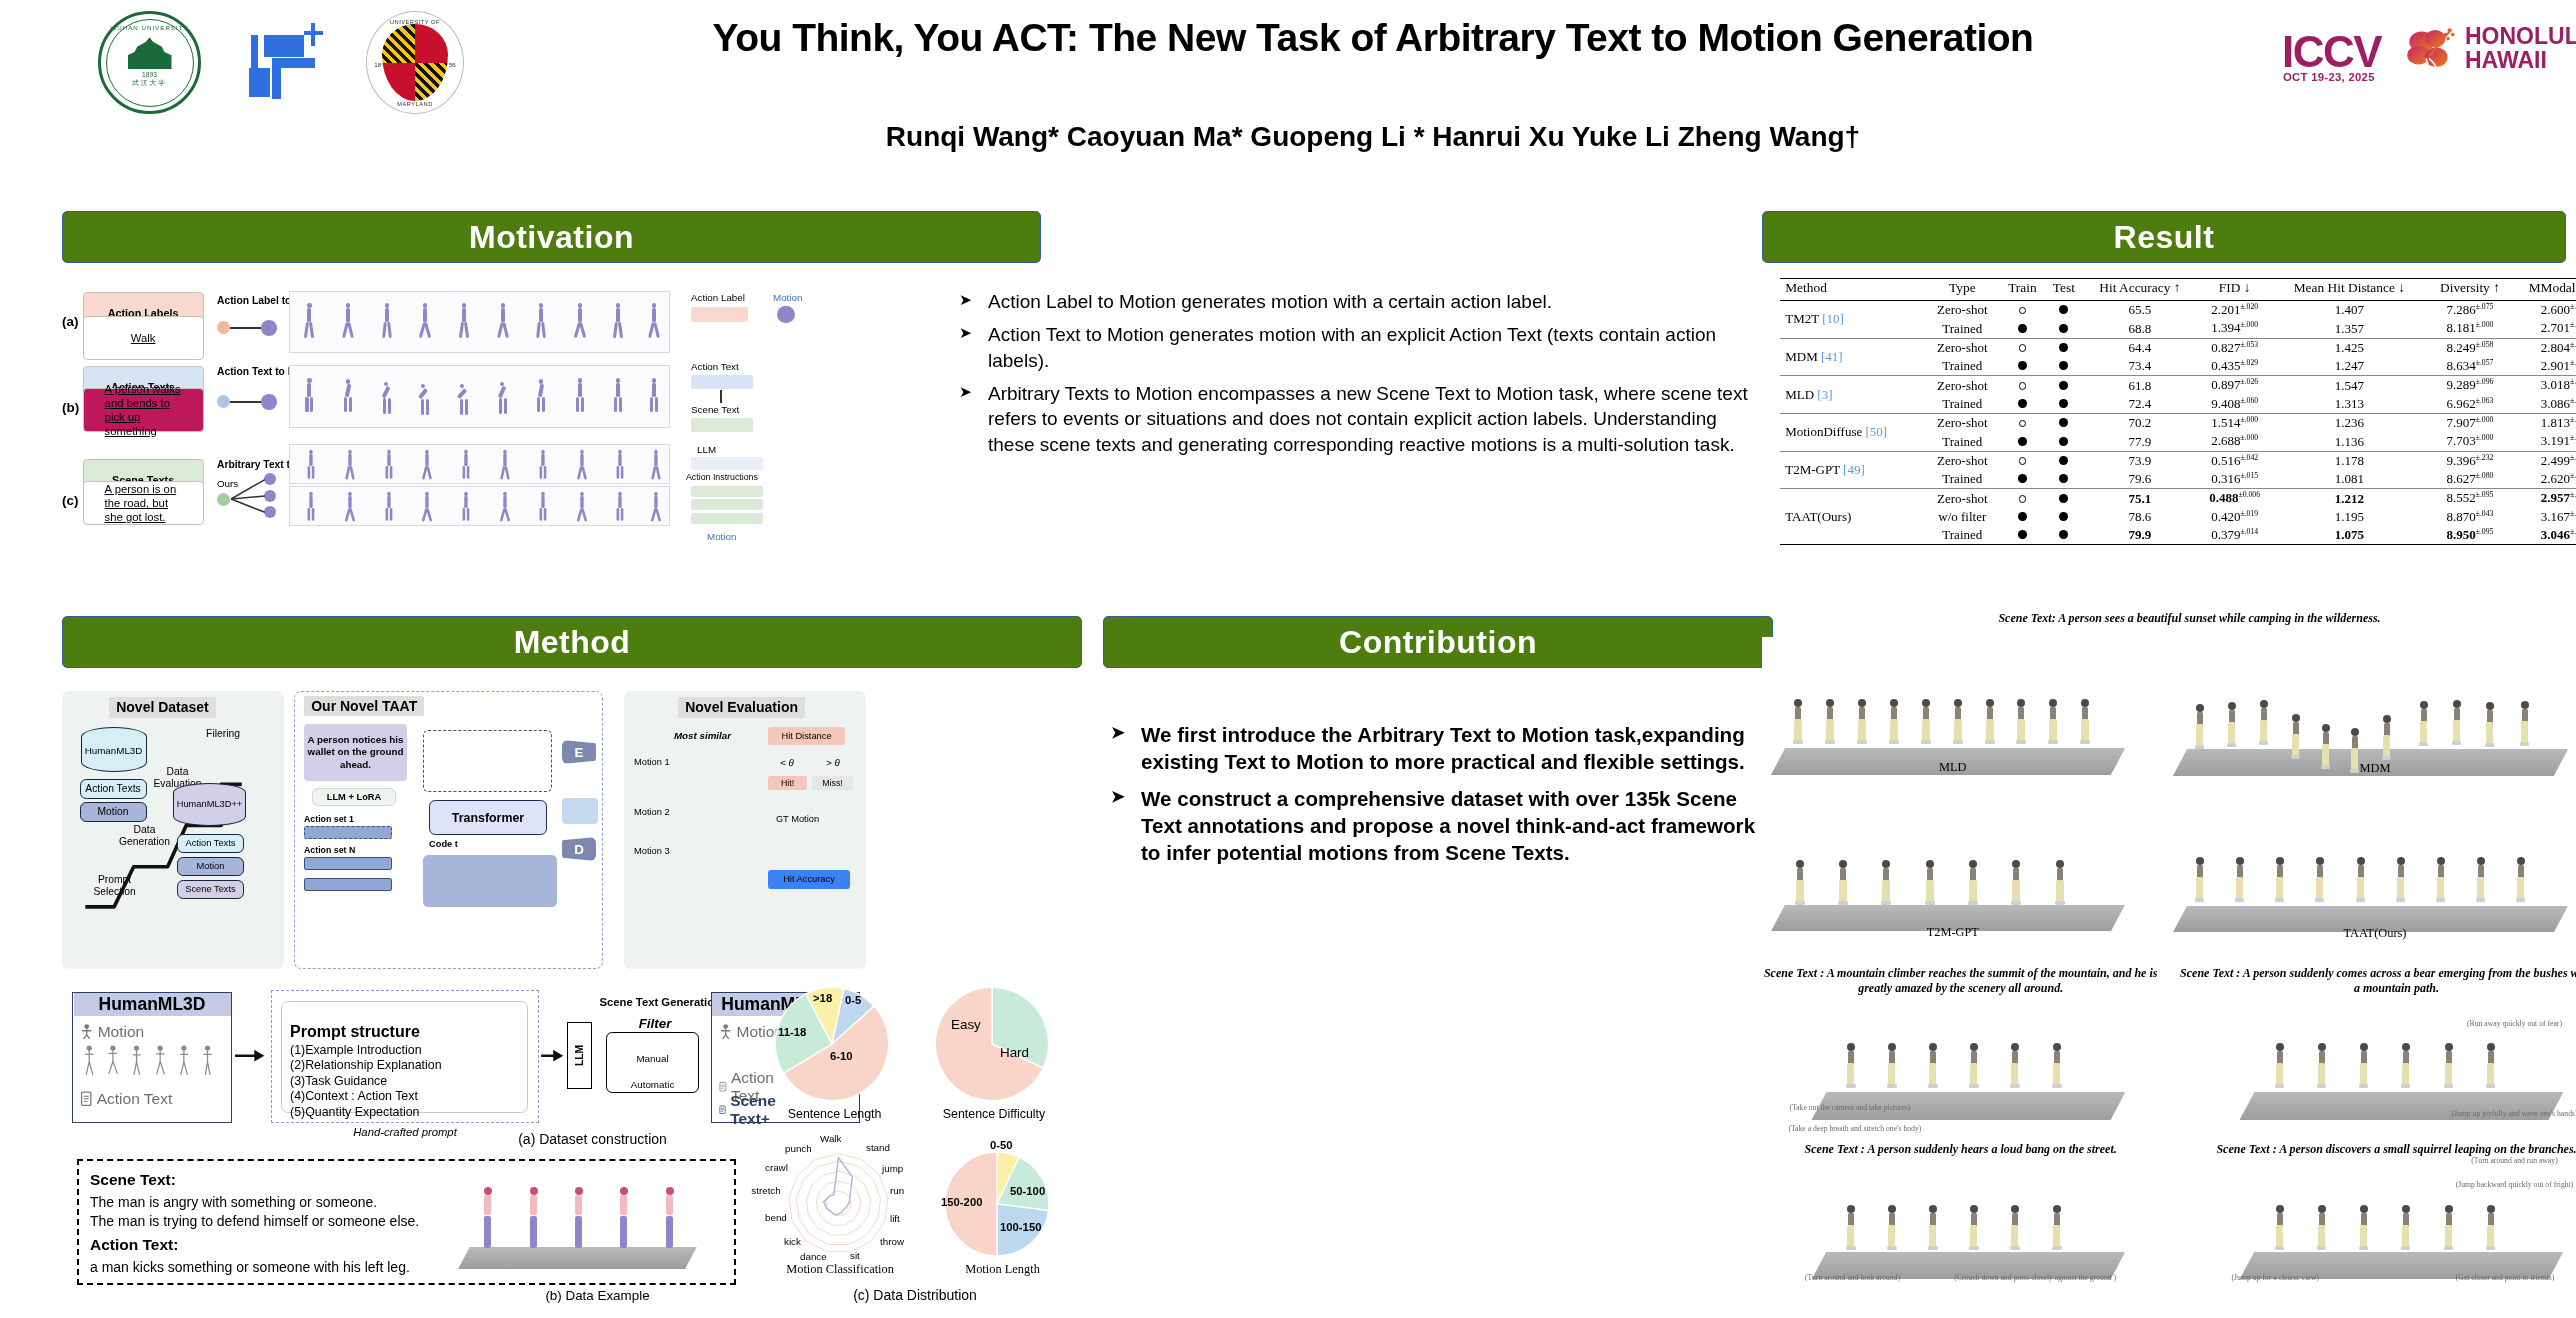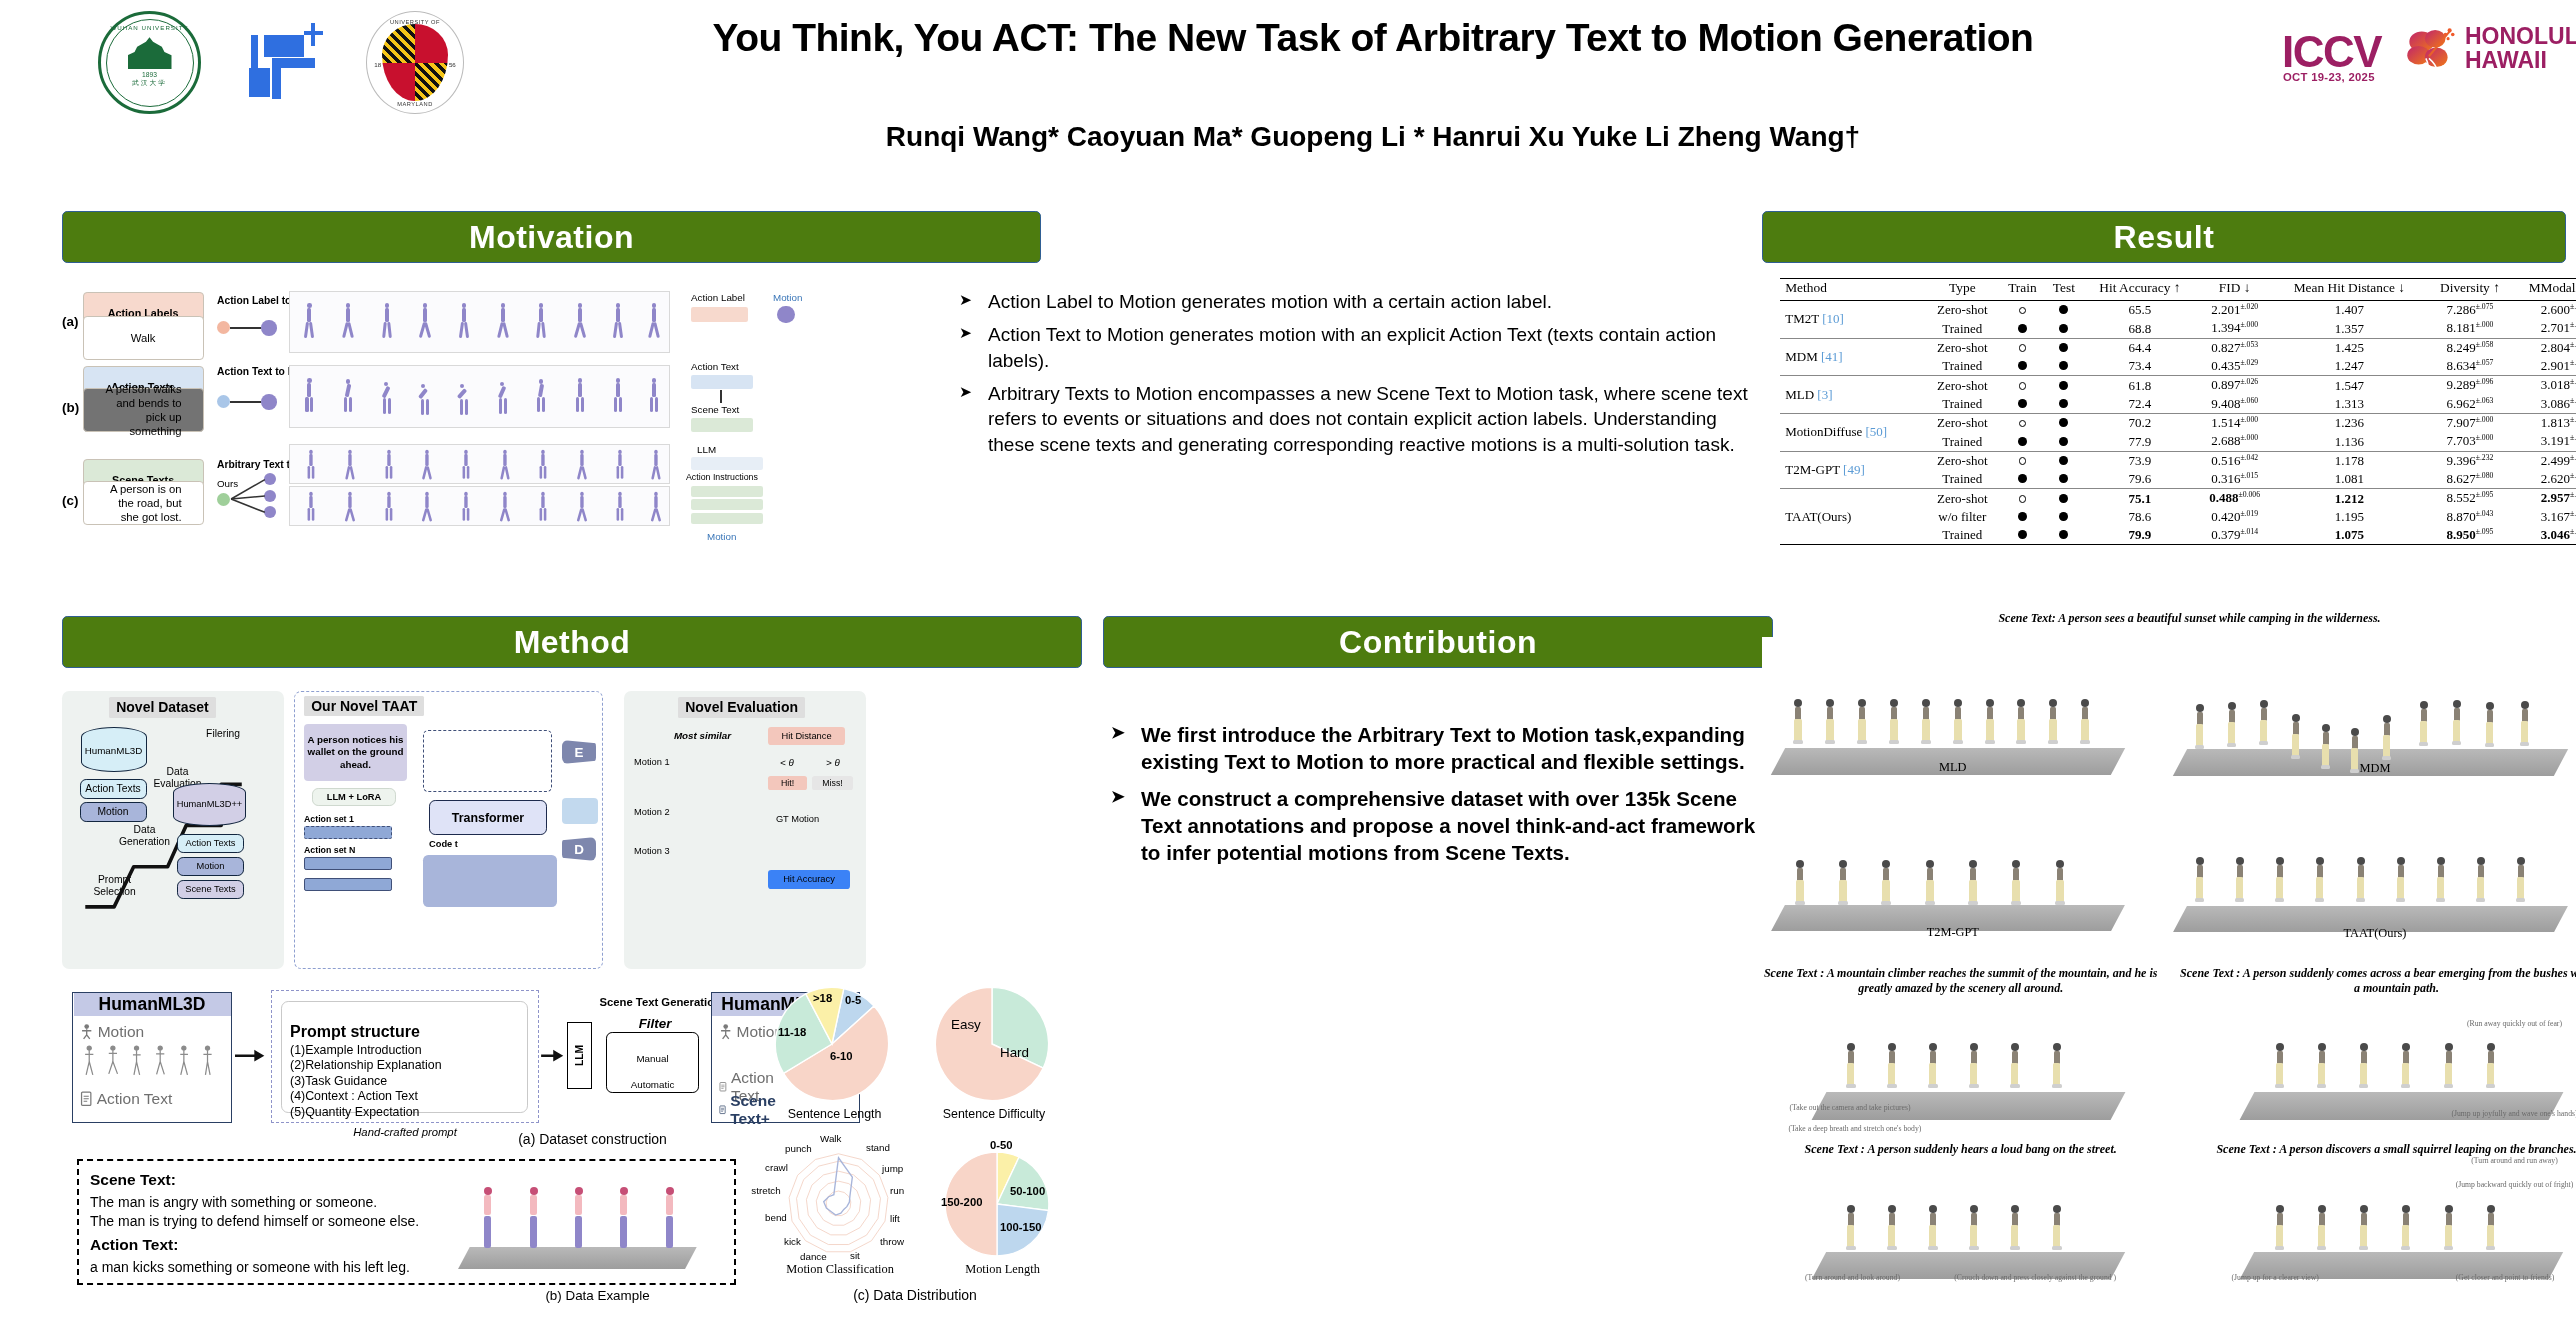--- a/index.html
+++ b/index.html
@@ -57,21 +57,21 @@
 
   
   .banner { position:absolute; background:#4d7c0f; border:1.5px solid #2f5e93; border-radius:5.2px;
             color:#fff; font-size:32px; font-weight:bold; display:flex; align-items:center; justify-content:center;
             letter-spacing:0.5px; }
 
   
   .motiv-fig { position:absolute; left:62px; top:289px; width:804px; height:299px; }
   .mlabel { position:absolute; left:0; font-size:13.4px; font-weight:bold; }
   .card { position:absolute; border-radius:4.1px; border:0.5px solid #c9c2b6; font-size:11.3px;
-          display:flex; align-items:center; justify-content:center; text-align:right; padding:21px; line-height:1.25; }
+          display:flex; align-items:center; justify-content:center; text-align:left; padding:21px; line-height:1.25;text-decoration:underline; }
   .card-hdr { font-weight:bold; font-size:10.8px; }
   .arrowlab { position:absolute; font-size:10.3px; font-weight:bold; }
   .filmstrip { position:absolute; border:0.5px solid #d9d9d9; background:#fbfbfd; }
   .pose { position:absolute; width:17.5px; height:38px; }
   .pose i { position:absolute; background:#8f86c9; border-radius:1.5px; }
   .rclab { position:absolute; font-size:9.8px; }
   .chip { position:absolute; border-radius:2.1px; font-size:8.8px; display:flex; align-items:center; justify-content:center; }
   .dot { position:absolute; border-radius:50%; }
 
   .motiv-text { position:absolute; left:956px; top:289px; width:804px; }
@@ -301,21 +301,21 @@
           <i style="left:10.3px;top:18.5px;width:3.1px;height:15.5px;transform:rotate(-14deg)"></i>
         </div>
     </div>
     <div class="rclab" style="left:629px; top:3.1px;">Action Label</div>
     <div class="rclab" style="left:711px; top:3.1px; color:#3a76b8;">Motion</div>
     <div class="chip" style="left:629px; top:17.5px; width:57px; height:15.5px; background:#f7d9cd;"></div>
     <div class="dot" style="left:715px; top:16.5px; width:17.5px; height:17.5px; background:#8f86c9;"></div>
 
     <div class="mlabel" style="top:111px; left:0;">(b)</div>
     <div class="card card-hdr" style="left:20.6px; top:77px; width:121px; height:21.6px; background:#d7e4f3;">Action Texts</div>
-    <div class="card" style="left:20.6px; top:99px; width:121px; height:40px; background:#737373;">A person walks and bends to pick up something</div>
+    <div class="card" style="left:20.6px; top:99px; width:121px; height:40px; background:#be185d;">A person walks and bends to pick up something</div>
     <div class="arrowlab" style="left:155px; top:77px;">Action Text to Motion</div>
     <div class="dot" style="left:155px; top:106px; width:13.4px; height:13.4px; background:#a9c6e8;"></div>
     <div style="position:absolute; left:168px; top:112px; width:31px; height:1.5px; background:#333;"></div>
     <div class="dot" style="left:199px; top:105px; width:15.5px; height:15.5px; background:#8f86c9;"></div>
     <div class="filmstrip" style="left:227px; top:76px; width:381px; height:63px;">
       <div class="pose" style="left:10.3px; top:12.4px;">
           <i style="left:6.7px;top:0;width:4.6px;height:4.6px;border-radius:50%"></i>
           <i style="left:7.2px;top:4.6px;width:3.6px;height:14.4px"></i>
           <i style="left:5.2px;top:18.5px;width:3.1px;height:15.5px"></i>
           <i style="left:9.8px;top:18.5px;width:3.1px;height:15.5px"></i>

